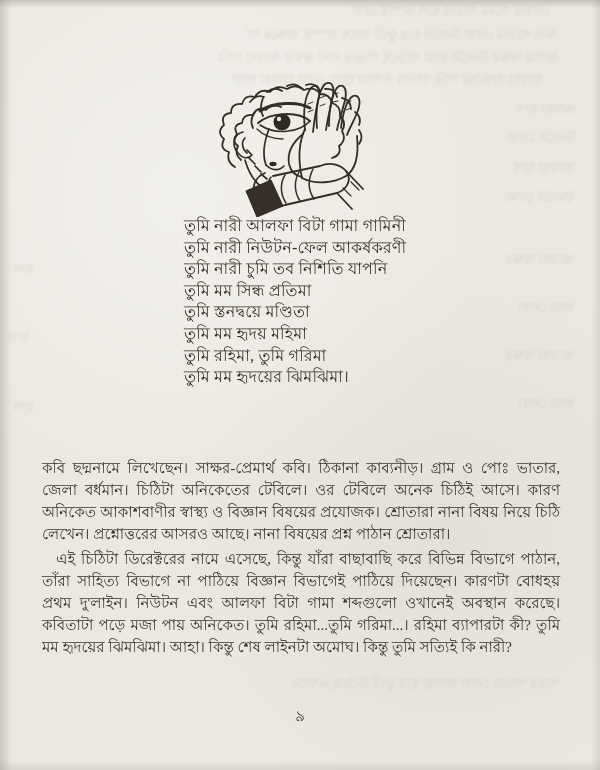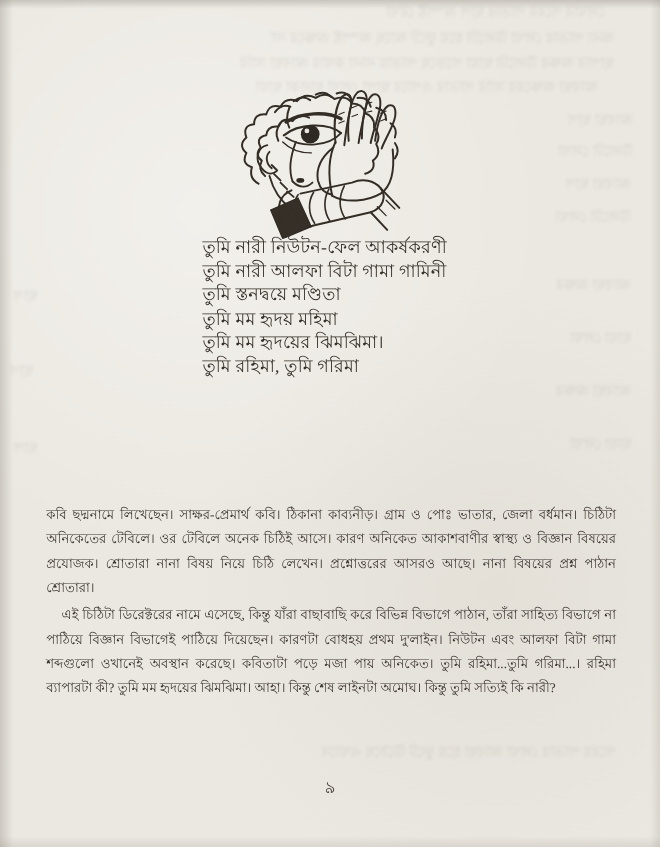--- a/index.html
+++ b/index.html
@@ -54,21 +54,21 @@
   .poem{
     position:absolute;top:215px;left:184px;right:30px;
     font-size:16px;line-height:21.6px;letter-spacing:.2px;
     color:#35302a;
   }
   .poem-line{display:block;}
   .poem-line.outdent{margin-left:-16px;}
   
   .prose{
     position:absolute;top:457px;left:42px;right:40px;
-    font-size:12px;line-height:22px;text-align:justify;
+    font-size:15px;line-height:22px;text-align:justify;
     color:#3a352e;
   }
   .prose p{margin:0 0 3px 0;}
   .prose p.indent{text-indent:14px;}
   
   .page-number{
     position:absolute;top:704px;left:0;width:100%;
     text-align:center;font-size:15px;color:#46413a;
   }
 </style>
@@ -150,26 +150,28 @@
       </g>
 
       <g>
         <path d="M41,119 L66,108 L78,134 L52,145 Z" fill="#352f27" stroke="#2e2922" stroke-width="1"></path>
         <path class="ink" stroke-width="0.8" stroke="#d8d4cb" d="M47,121 l9,18 M53,118 l9,18 M59,115 l9,18"></path>
       </g>
     </svg>
   </figure>
 
   <div class="poem">
+    <span class="poem-line">তুমি নারী আলফা বিটা গামা গামিনী</span>
     <span class="poem-line">তুমি নারী নিউটন-ফেল আকর্ষকরণী</span>
-    <span class="poem-line">তুমি নারী আলফা বিটা গামা গামিনী</span>
+    <span class="poem-line">তুমি নারী চুমি তব নিশিতি যাপনি</span>
+    <span class="poem-line">তুমি মম সিন্ধ প্রতিমা</span>
     <span class="poem-line">তুমি স্তনদ্বয়ে মণ্ডিতা</span>
     <span class="poem-line">তুমি মম হৃদয় মহিমা</span>
+    <span class="poem-line">তুমি রহিমা, তুমি গরিমা</span>
     <span class="poem-line">তুমি মম হৃদয়ের ঝিমঝিমা।</span>
-    <span class="poem-line">তুমি রহিমা, তুমি গরিমা</span>
   </div>
 
   <div class="prose">
     <p>কবি ছদ্মনামে লিখেছেন। সাক্ষর-প্রেমার্থ কবি। ঠিকানা কাব্যনীড়। গ্রাম ও পোঃ ভাতার, জেলা বর্ধমান। চিঠিটা অনিকেতের টেবিলে। ওর টেবিলে অনেক চিঠিই আসে। কারণ অনিকেত আকাশবাণীর স্বাস্থ্য ও বিজ্ঞান বিষয়ের প্রযোজক। শ্রোতারা নানা বিষয় নিয়ে চিঠি লেখেন। প্রশ্নোত্তরের আসরও আছে। নানা বিষয়ের প্রশ্ন পাঠান শ্রোতারা।</p>
     <p class="indent">এই চিঠিটা ডিরেক্টরের নামে এসেছে, কিন্তু যাঁরা বাছাবাছি করে বিভিন্ন বিভাগে পাঠান, তাঁরা সাহিত্য বিভাগে না পাঠিয়ে বিজ্ঞান বিভাগেই পাঠিয়ে দিয়েছেন। কারণটা বোধহয় প্রথম দু'লাইন। নিউটন এবং আলফা বিটা গামা শব্দগুলো ওখানেই অবস্থান করেছে। কবিতাটা পড়ে মজা পায় অনিকেত। তুমি রহিমা...তুমি গরিমা...। রহিমা ব্যাপারটা কী? তুমি মম হৃদয়ের ঝিমঝিমা। আহা। কিন্তু শেষ লাইনটা অমোঘ। কিন্তু তুমি সত্যিই কি নারী?</p>
   </div>
 
   <div class="page-number">৯</div>
 
 </div>

